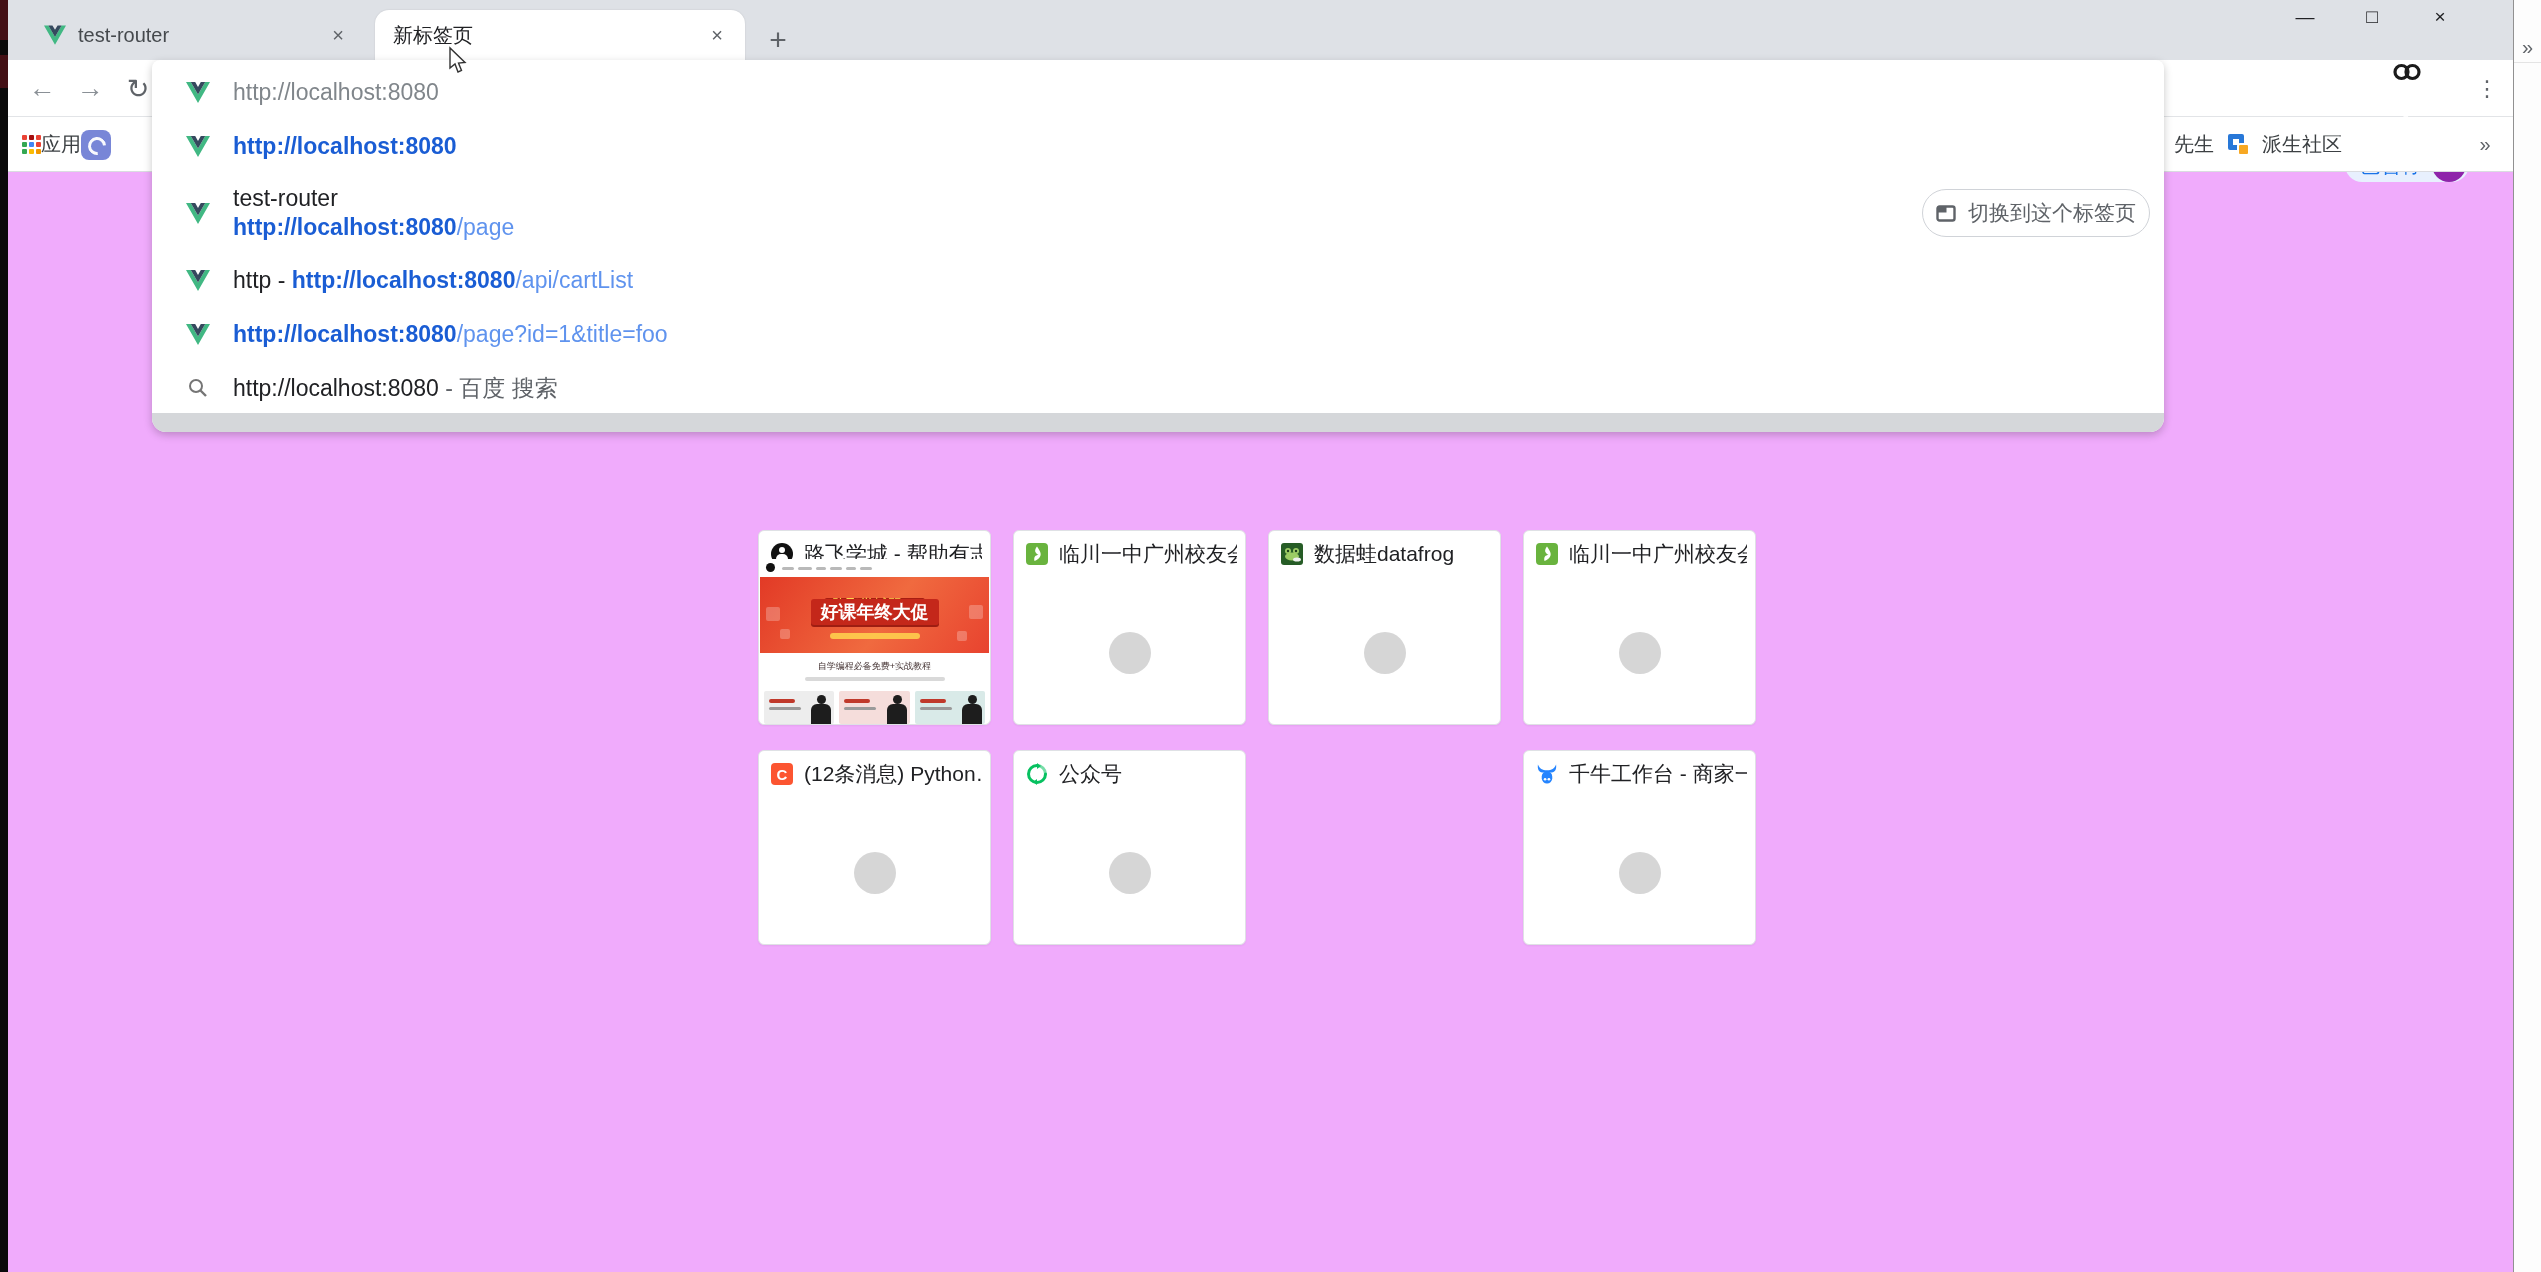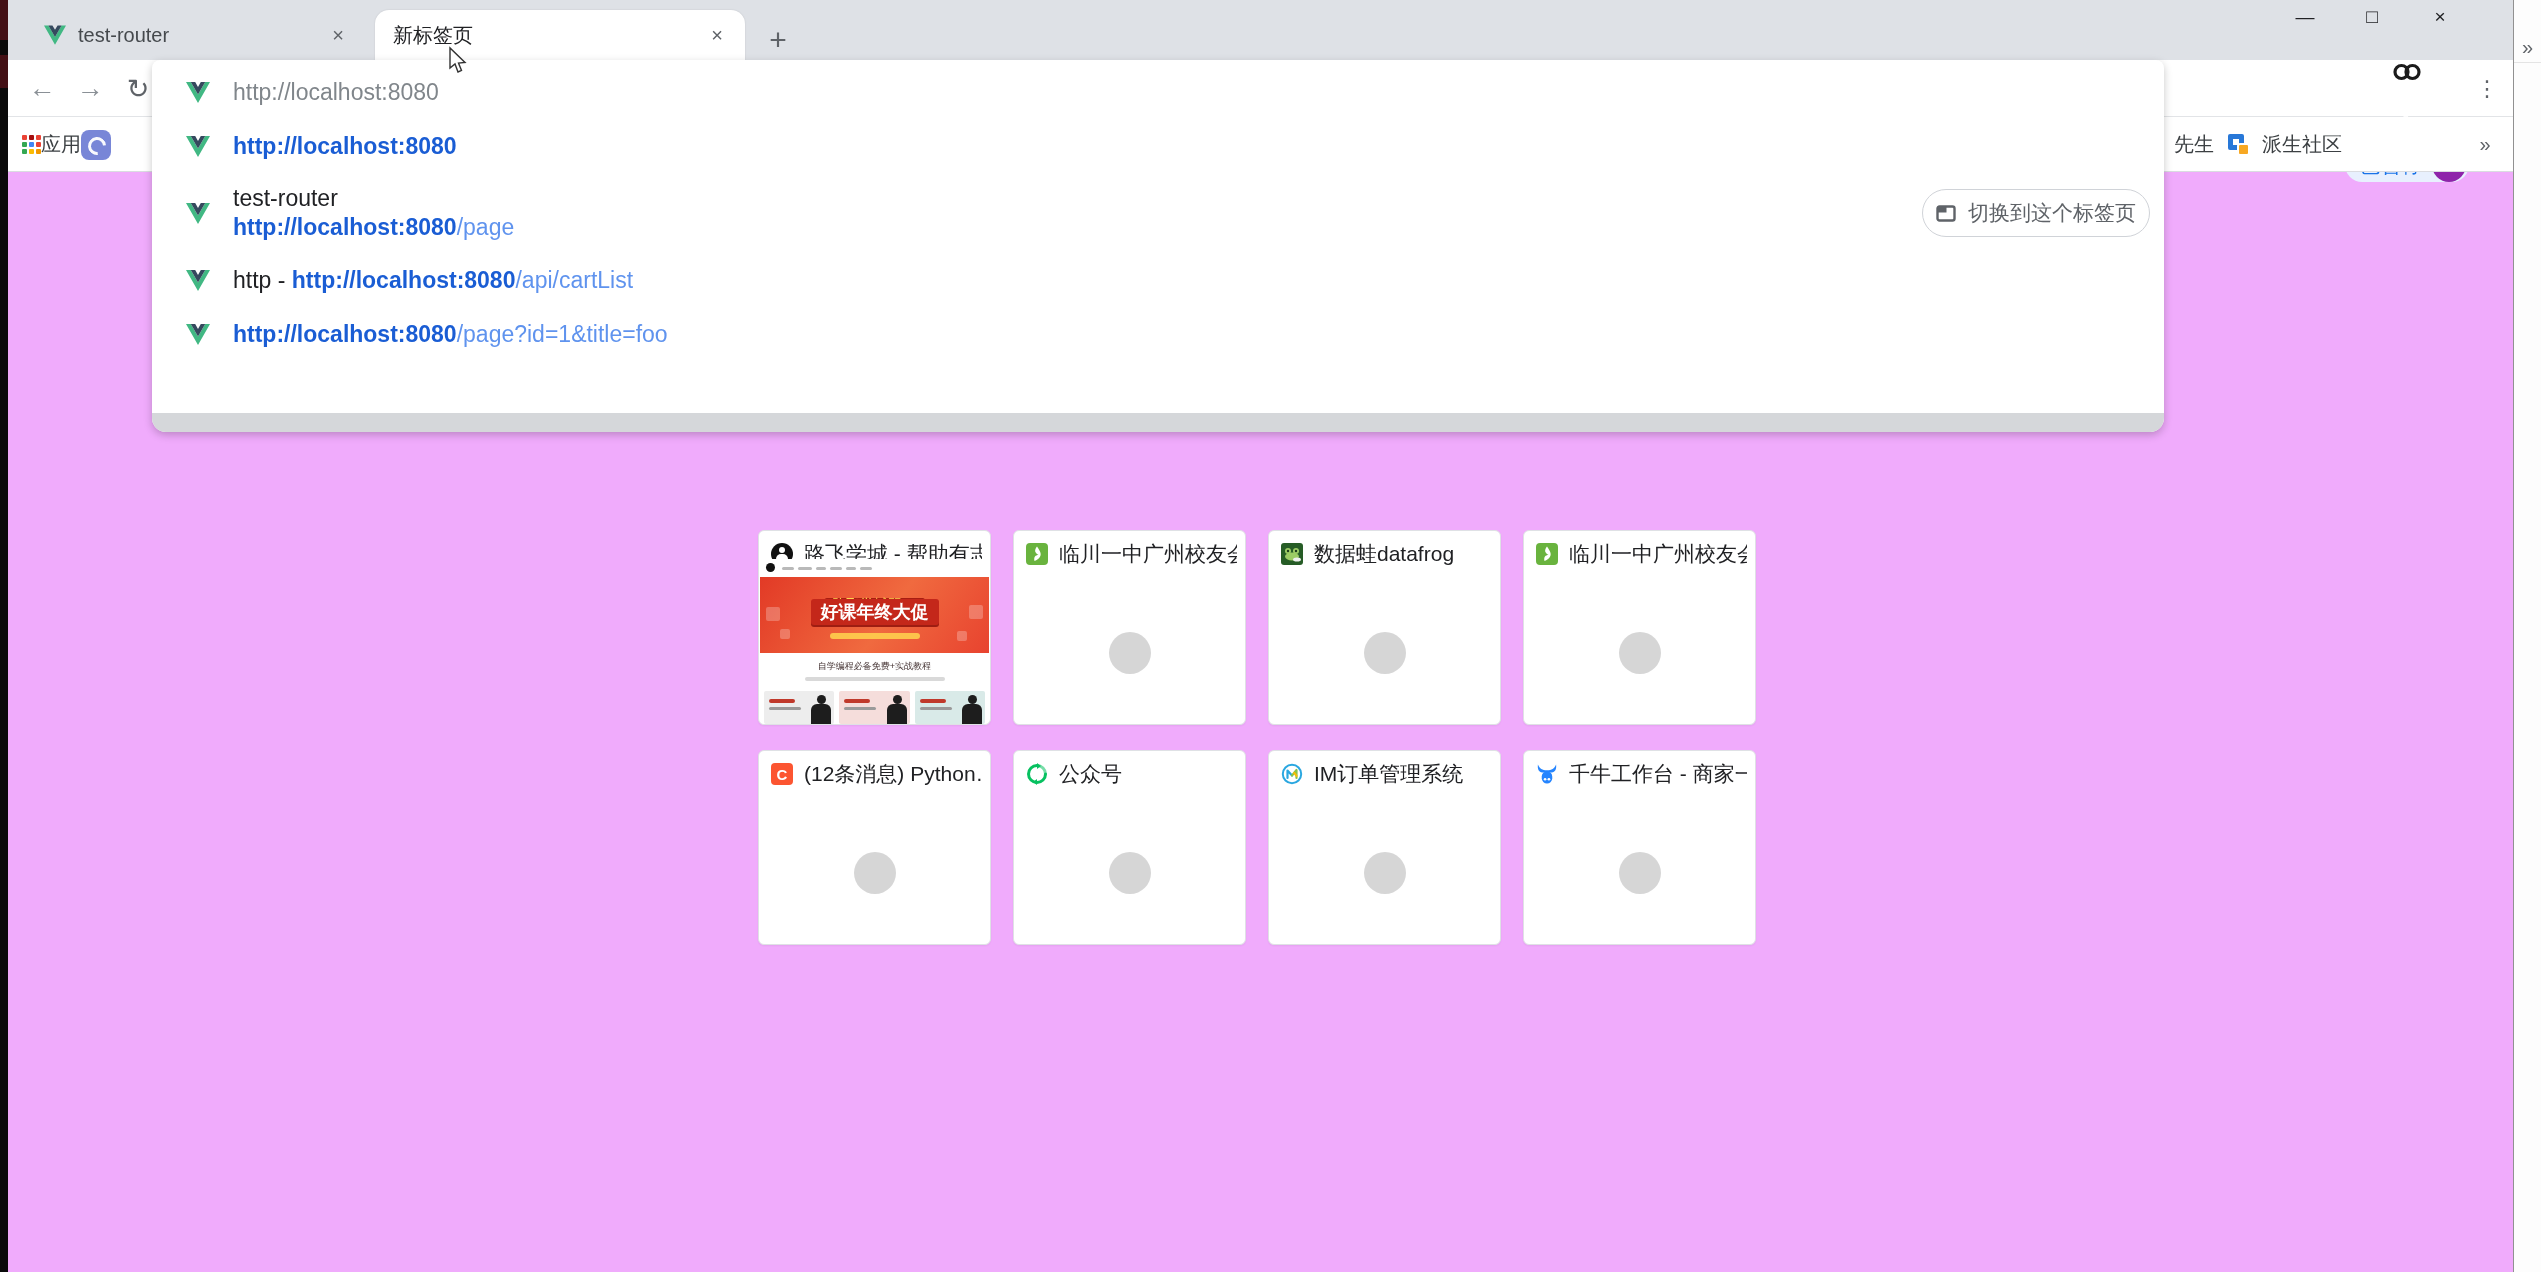--- a/index.html
+++ b/index.html
@@ -243,20 +243,29 @@
       <span><span>http - </span><span class="u-bold">http://localhost:8080</span><span class="u-rest">/api/cartList</span></span>
     </div>
     <div class="sug r4">
       <span class="s-icon">
           <svg width="24" height="21" viewBox="0 0 24 21">
             <path fill="#41b883" d="M0 0h4.8L12 12.6 19.2 0H24L12 21z"></path>
             <path fill="#35495e" d="M4.8 0h4.4L12 4.9 14.8 0h4.4L12 12.6z"></path>
           </svg>
         </span>
       <span><span class="u-bold">http://localhost:8080</span><span class="u-rest">/page?id=1&amp;title=foo</span></span>
+    </div>
+    <div class="sug r5">
+      <span class="s-icon">
+          <svg width="22" height="22" viewBox="0 0 22 22">
+            <circle cx="9" cy="9" r="6" fill="none" stroke="#757575" stroke-width="2"></circle>
+            <line x1="13.5" y1="13.5" x2="19" y2="19" stroke="#757575" stroke-width="2.4"></line>
+          </svg>
+        </span>
+      <span><span>http://localhost:8080</span><span class="s-suffix"> - 百度 搜索</span></span>
     </div>
   </div>
 
   <div class="tile" style="left:758px;top:530px">
     <div class="t-head">
       <span class="t-fav">
           <span class="fav-luffy"></span>
         </span>
       <span class="t-name">路飞学城 - 帮助有志…</span>
     </div>
@@ -362,34 +371,20 @@
             <path d="M19.5 11 a8.5 8.5 0 0 0 -8.5 -8.5" fill="none" stroke="#07c160" stroke-width="3" stroke-linecap="round" opacity=".55"></path>
             <polygon points="11,0 15,3 11,6" fill="#07c160"></polygon>
             <polygon points="11,16 7,19 11,22" fill="#07c160"></polygon>
           </svg>
         </span>
       <span class="t-name">公众号</span>
     </div>
     <div class="t-circle"></div>
   </div>
 
-  <div class="tile" style="left:1268px;top:750px">
-    <div class="t-head">
-      <span class="t-fav">
-          <svg width="22" height="22" viewBox="0 0 22 22">
-            <circle cx="11" cy="11" r="9.2" fill="none" stroke="#2aa7e0" stroke-width="2"></circle>
-            <path d="M6.5 15 V7.5 L11 12.5" fill="none" stroke="#2aa7e0" stroke-width="2.2" stroke-linecap="round" stroke-linejoin="round"></path>
-            <path d="M11 12.5 L15.5 7 V15" fill="none" stroke="#8bc34a" stroke-width="2.2" stroke-linecap="round" stroke-linejoin="round"></path>
-            <path d="M13.2 9.8 L15.5 12.8" stroke="#fbbc04" stroke-width="2.2" stroke-linecap="round"></path>
-          </svg>
-        </span>
-      <span class="t-name">IM订单管理系统</span>
-    </div>
-    <div class="t-circle"></div>
-  </div>
 
   <div class="tile" style="left:1523px;top:750px">
     <div class="t-head">
       <span class="t-fav">
           <svg width="23" height="22" viewBox="0 0 23 22">
             <path d="M2 1 C4 5.5 6.5 7 11.5 7 C16.5 7 19 5.5 21 1 C21.6 6 20 9 16.5 9.5 L6.5 9.5 C3 9 1.4 6 2 1 Z" fill="#2585ff"></path>
             <rect x="6" y="8" width="11" height="13" rx="5.5" fill="#2585ff"></rect>
             <circle cx="9.5" cy="16.5" r="1.4" fill="#fff"></circle>
             <circle cx="13.5" cy="16.5" r="1.4" fill="#fff"></circle>
           </svg>

